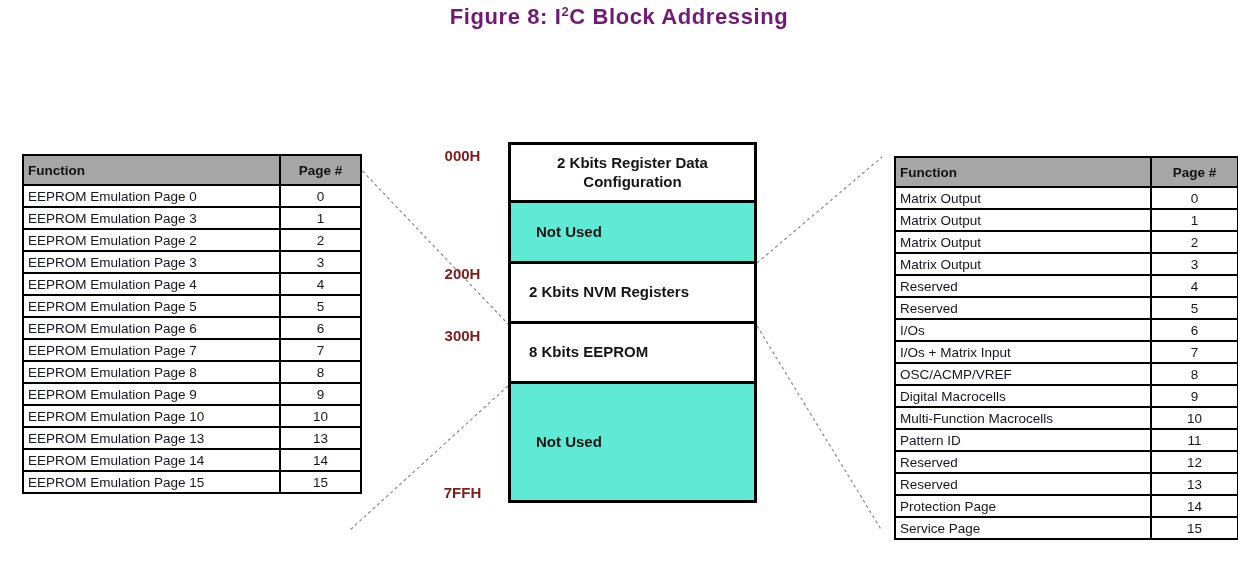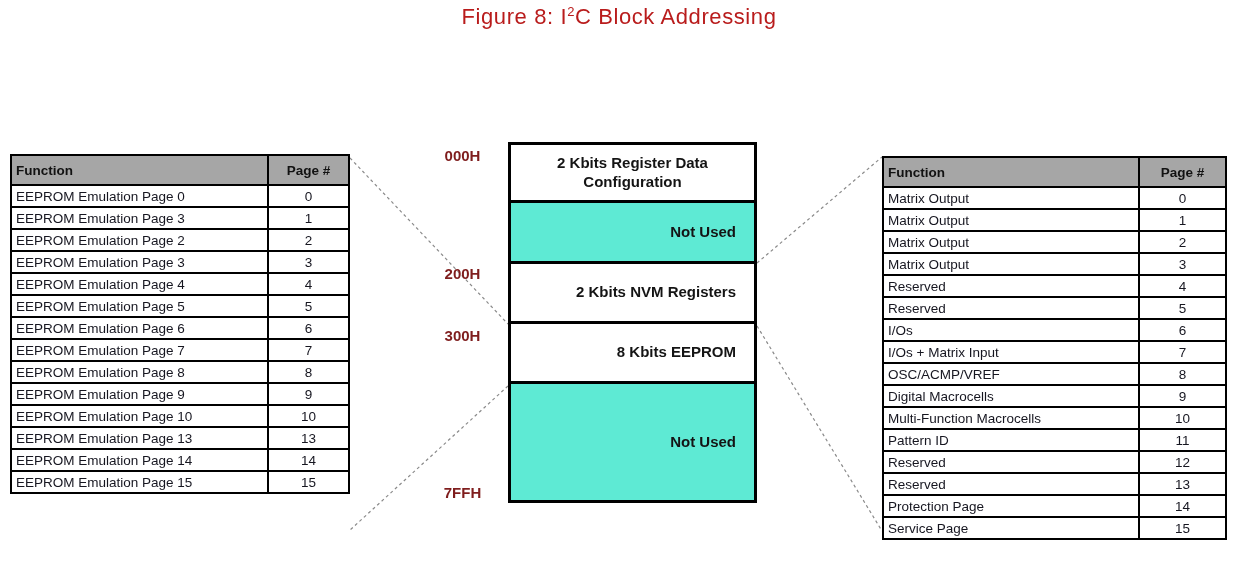--- a/index.html
+++ b/index.html
@@ -3,48 +3,48 @@
 <meta charset="utf-8">
 <style>
   html,body{margin:0;padding:0;background:#fff;}
   #stage{
     position:relative;width:1238px;height:563px;background:#ffffff;
     font-family:"Liberation Sans", sans-serif;color:#1a1a1a;overflow:hidden;
   }
   
   .fig-title{
     position:absolute;left:0;right:0;top:4px;text-align:center;
-    font-size:22px;font-weight:400;letter-spacing:0.6px;color:#b91c1c;
+    font-size:22px;font-weight:700;letter-spacing:0.6px;color:#701a75;
   }
   .fig-title sup{font-size:13px;vertical-align:super;line-height:0;}
   
   table.dtable{
     position:absolute;border-collapse:collapse;table-layout:fixed;
-    font-size:13.5px;color:#161620;
+    font-size:13.5px;color:#161620;margin-left:12px;
   }
   table.dtable th, table.dtable td{
     border:2px solid #000;height:20px;padding:0 2px 0 4px;
     overflow:hidden;white-space:nowrap;vertical-align:middle;
   }
   table.dtable th{
     background:#a6a6a6;color:#121212;font-weight:700;text-align:left;
   }
   table.dtable th:nth-child(2){text-align:center;padding:4px;}
   table.dtable td:nth-child(2){text-align:center;padding:0;}
   #left-table{left:10px;top:154px;width:338px;}
   #right-table{left:882px;top:156px;width:343px;}
   
   .memmap{
     position:absolute;left:508px;top:142px;width:249px;height:361px;
     box-sizing:border-box;border:3px solid #000;background:#fff;
     display:flex;flex-direction:column;
   }
   .memmap .block{
     box-sizing:border-box;border-bottom:3px solid #000;
-    display:flex;align-items:center;justify-content:flex-end;text-align:center;
+    display:flex;align-items:center;justify-content:flex-start;text-align:center;
     font-weight:700;font-size:15px;color:#141414;padding:0 18px;line-height:1.25;
   }
   .memmap .block:last-child{border-bottom:none;flex:1;}
   .memmap .unused{background:#5eead4;padding-left:25px;}
   .b1{height:58px;}
   .b2{height:61px;}
   .b3{height:60px;}
   .b4{height:60px;}
   
   .addr{

